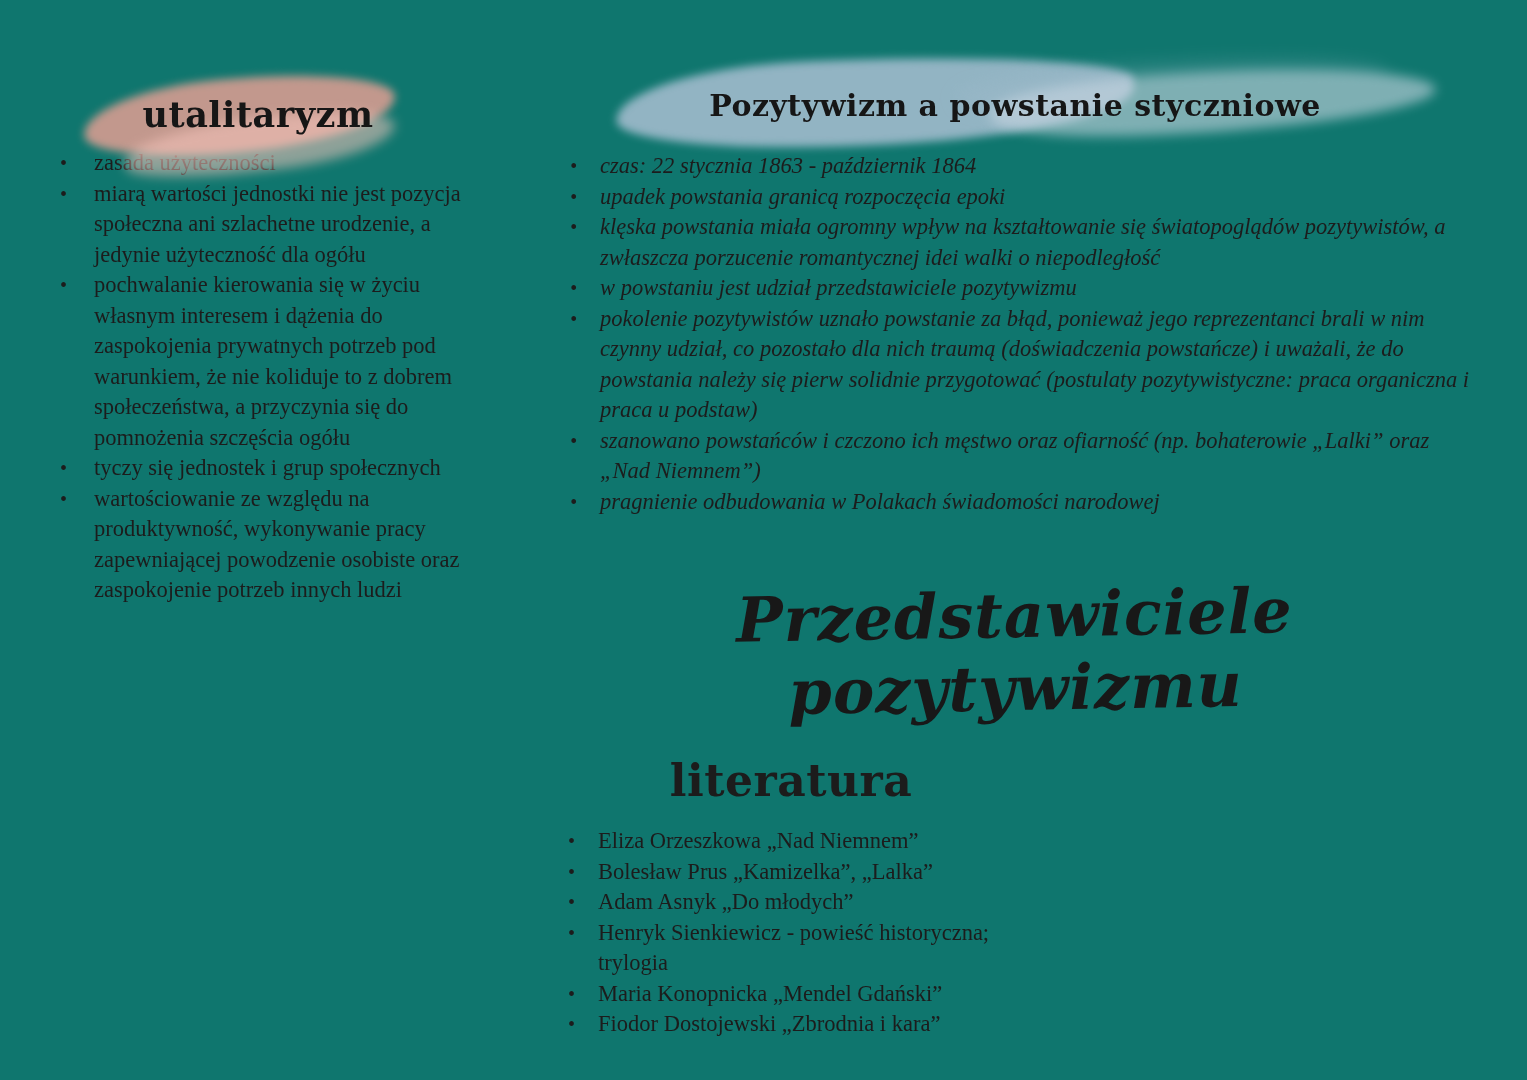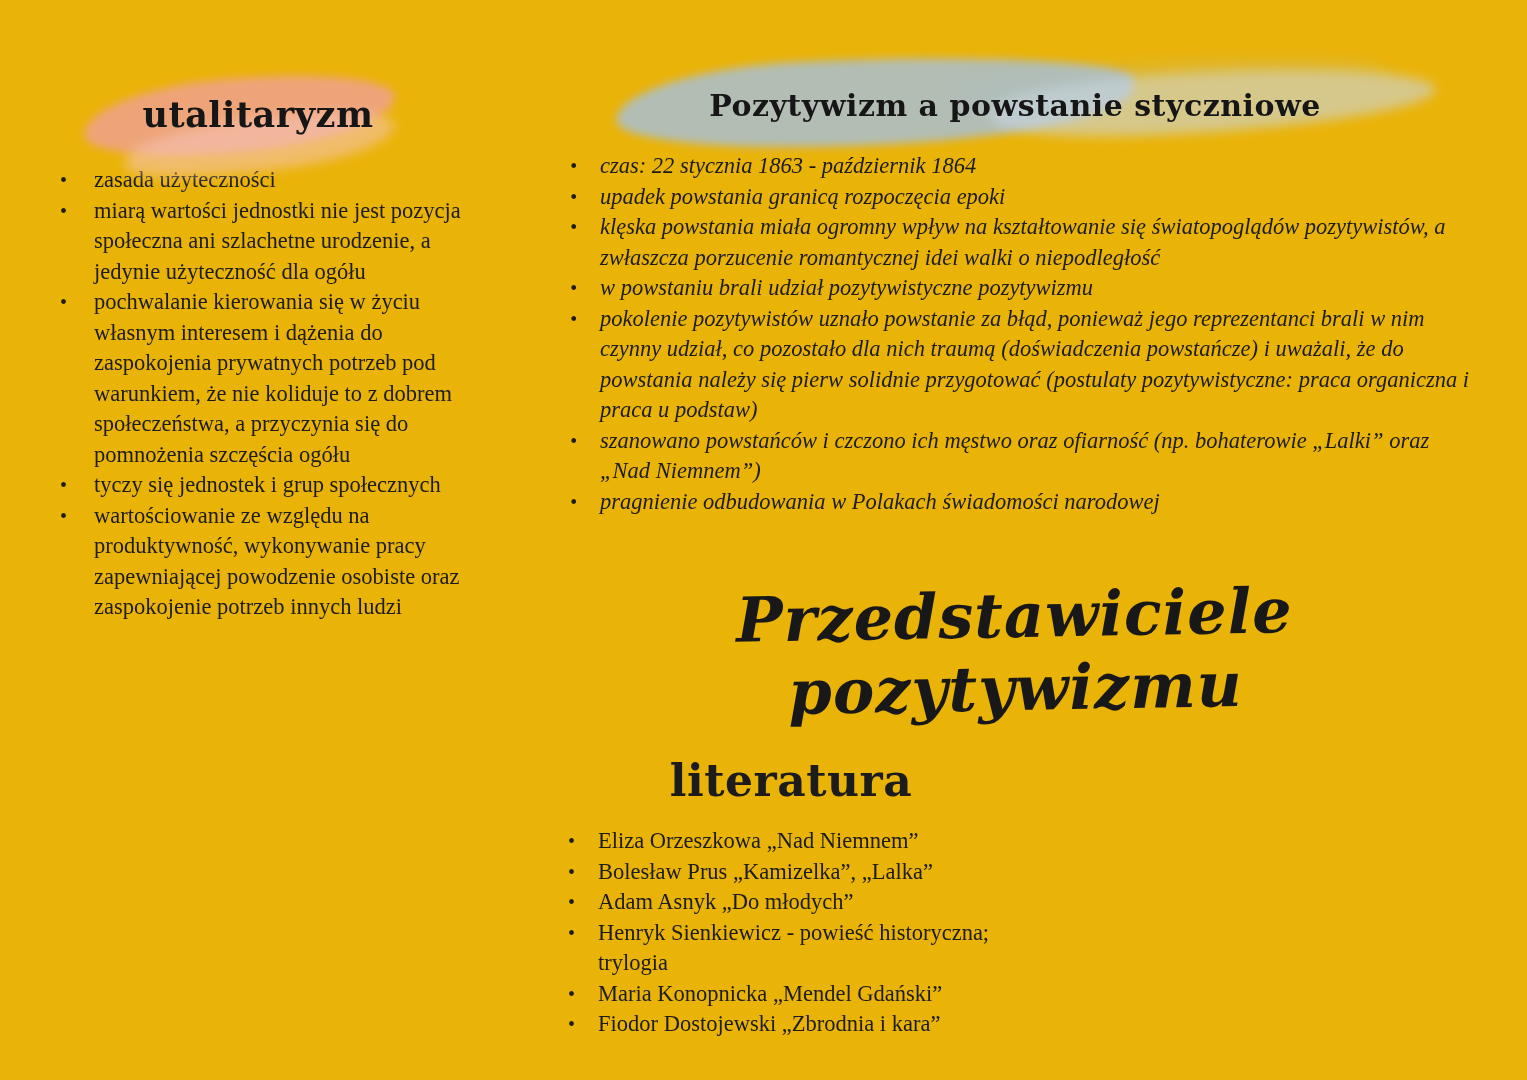--- a/index.html
+++ b/index.html
@@ -1,19 +1,19 @@
 <!DOCTYPE html>
 <html style="--pink-highlight: #efa195; --pink-highlight-light: #f6c5bc; --blue-highlight: #a9bfd2; --blue-highlight-light: #c9d6e2; --text: #1c1c1c;"><head>
 <meta charset="utf-8">
 <style>
   html,body{margin:0;padding:0;background:#ffffff;}
   .page{
     position:relative;
     width:1527px;height:1080px;
-    background:#eab308;
+    background:#0f766e;
     overflow:hidden;
     font-family:"Liberation Serif", serif;
     color:#1c1c1c;
   }
 
   
   h1,h2,h3{margin:0;font-family:"DejaVu Serif", serif;}
   .title-wrap{position:relative;text-align:center;}
   .big-title{
     position:relative;z-index:2;
@@ -62,21 +62,21 @@
   ul.bullets{
     list-style:none;margin:0;padding:0;
     font-size:22.5px;line-height:30.5px;
   }
   ul.bullets li{position:relative;padding-left:46px;}
   ul.bullets li::before{
     content:"\2022";
     position:absolute;left:12px;top:0;
     font-size:20px;
   }
-  .col-left ul.bullets{margin-top:30px;}
+  .col-left ul.bullets{margin-top:13px;}
   .col-right ul.bullets.main{margin-top:28px;padding-left:2px;}
   .col-right ul.bullets.main li{padding-left:42px;font-style:italic;}
 
   
   .script-title{
     margin-top:62px;
     text-align:center;
     font-family:"DejaVu Serif", serif;
     font-style:italic;
     font-weight:600;
@@ -117,21 +117,21 @@
 
   <section class="col-right">
     <div class="title-wrap">
       <div class="stroke stroke-blue"></div>
       <h1 class="big-title right-title">Pozytywizm a powstanie styczniowe</h1>
     </div>
     <ul class="bullets main">
         <li>czas: 22 stycznia 1863 - październik 1864</li>
         <li>upadek powstania granicą rozpoczęcia epoki</li>
         <li>klęska powstania miała ogromny wpływ na kształtowanie się światopoglądów pozytywistów, a zwłaszcza porzucenie romantycznej idei walki o niepodległość</li>
-        <li>w powstaniu brali udział pozytywistyczne pozytywizmu</li>
+        <li>w powstaniu jest udział przedstawiciele pozytywizmu</li>
         <li>pokolenie pozytywistów uznało powstanie za błąd, ponieważ jego reprezentanci brali w nim czynny udział, co pozostało dla nich traumą (doświadczenia powstańcze) i uważali, że do powstania należy się pierw solidnie przygotować (postulaty pozytywistyczne: praca organiczna i praca u podstaw)</li>
         <li>szanowano powstańców i czczono ich męstwo oraz ofiarność (np. bohaterowie „Lalki” oraz „Nad Niemnem”)</li>
         <li>pragnienie odbudowania w Polakach świadomości narodowej</li>
       </ul>
 
     <h2 class="script-title">Przedstawiciele pozytywizmu</h2>
 
     <div class="two-col">
       <div class="subcol subcol-literature">
         <h3>literatura</h3>

